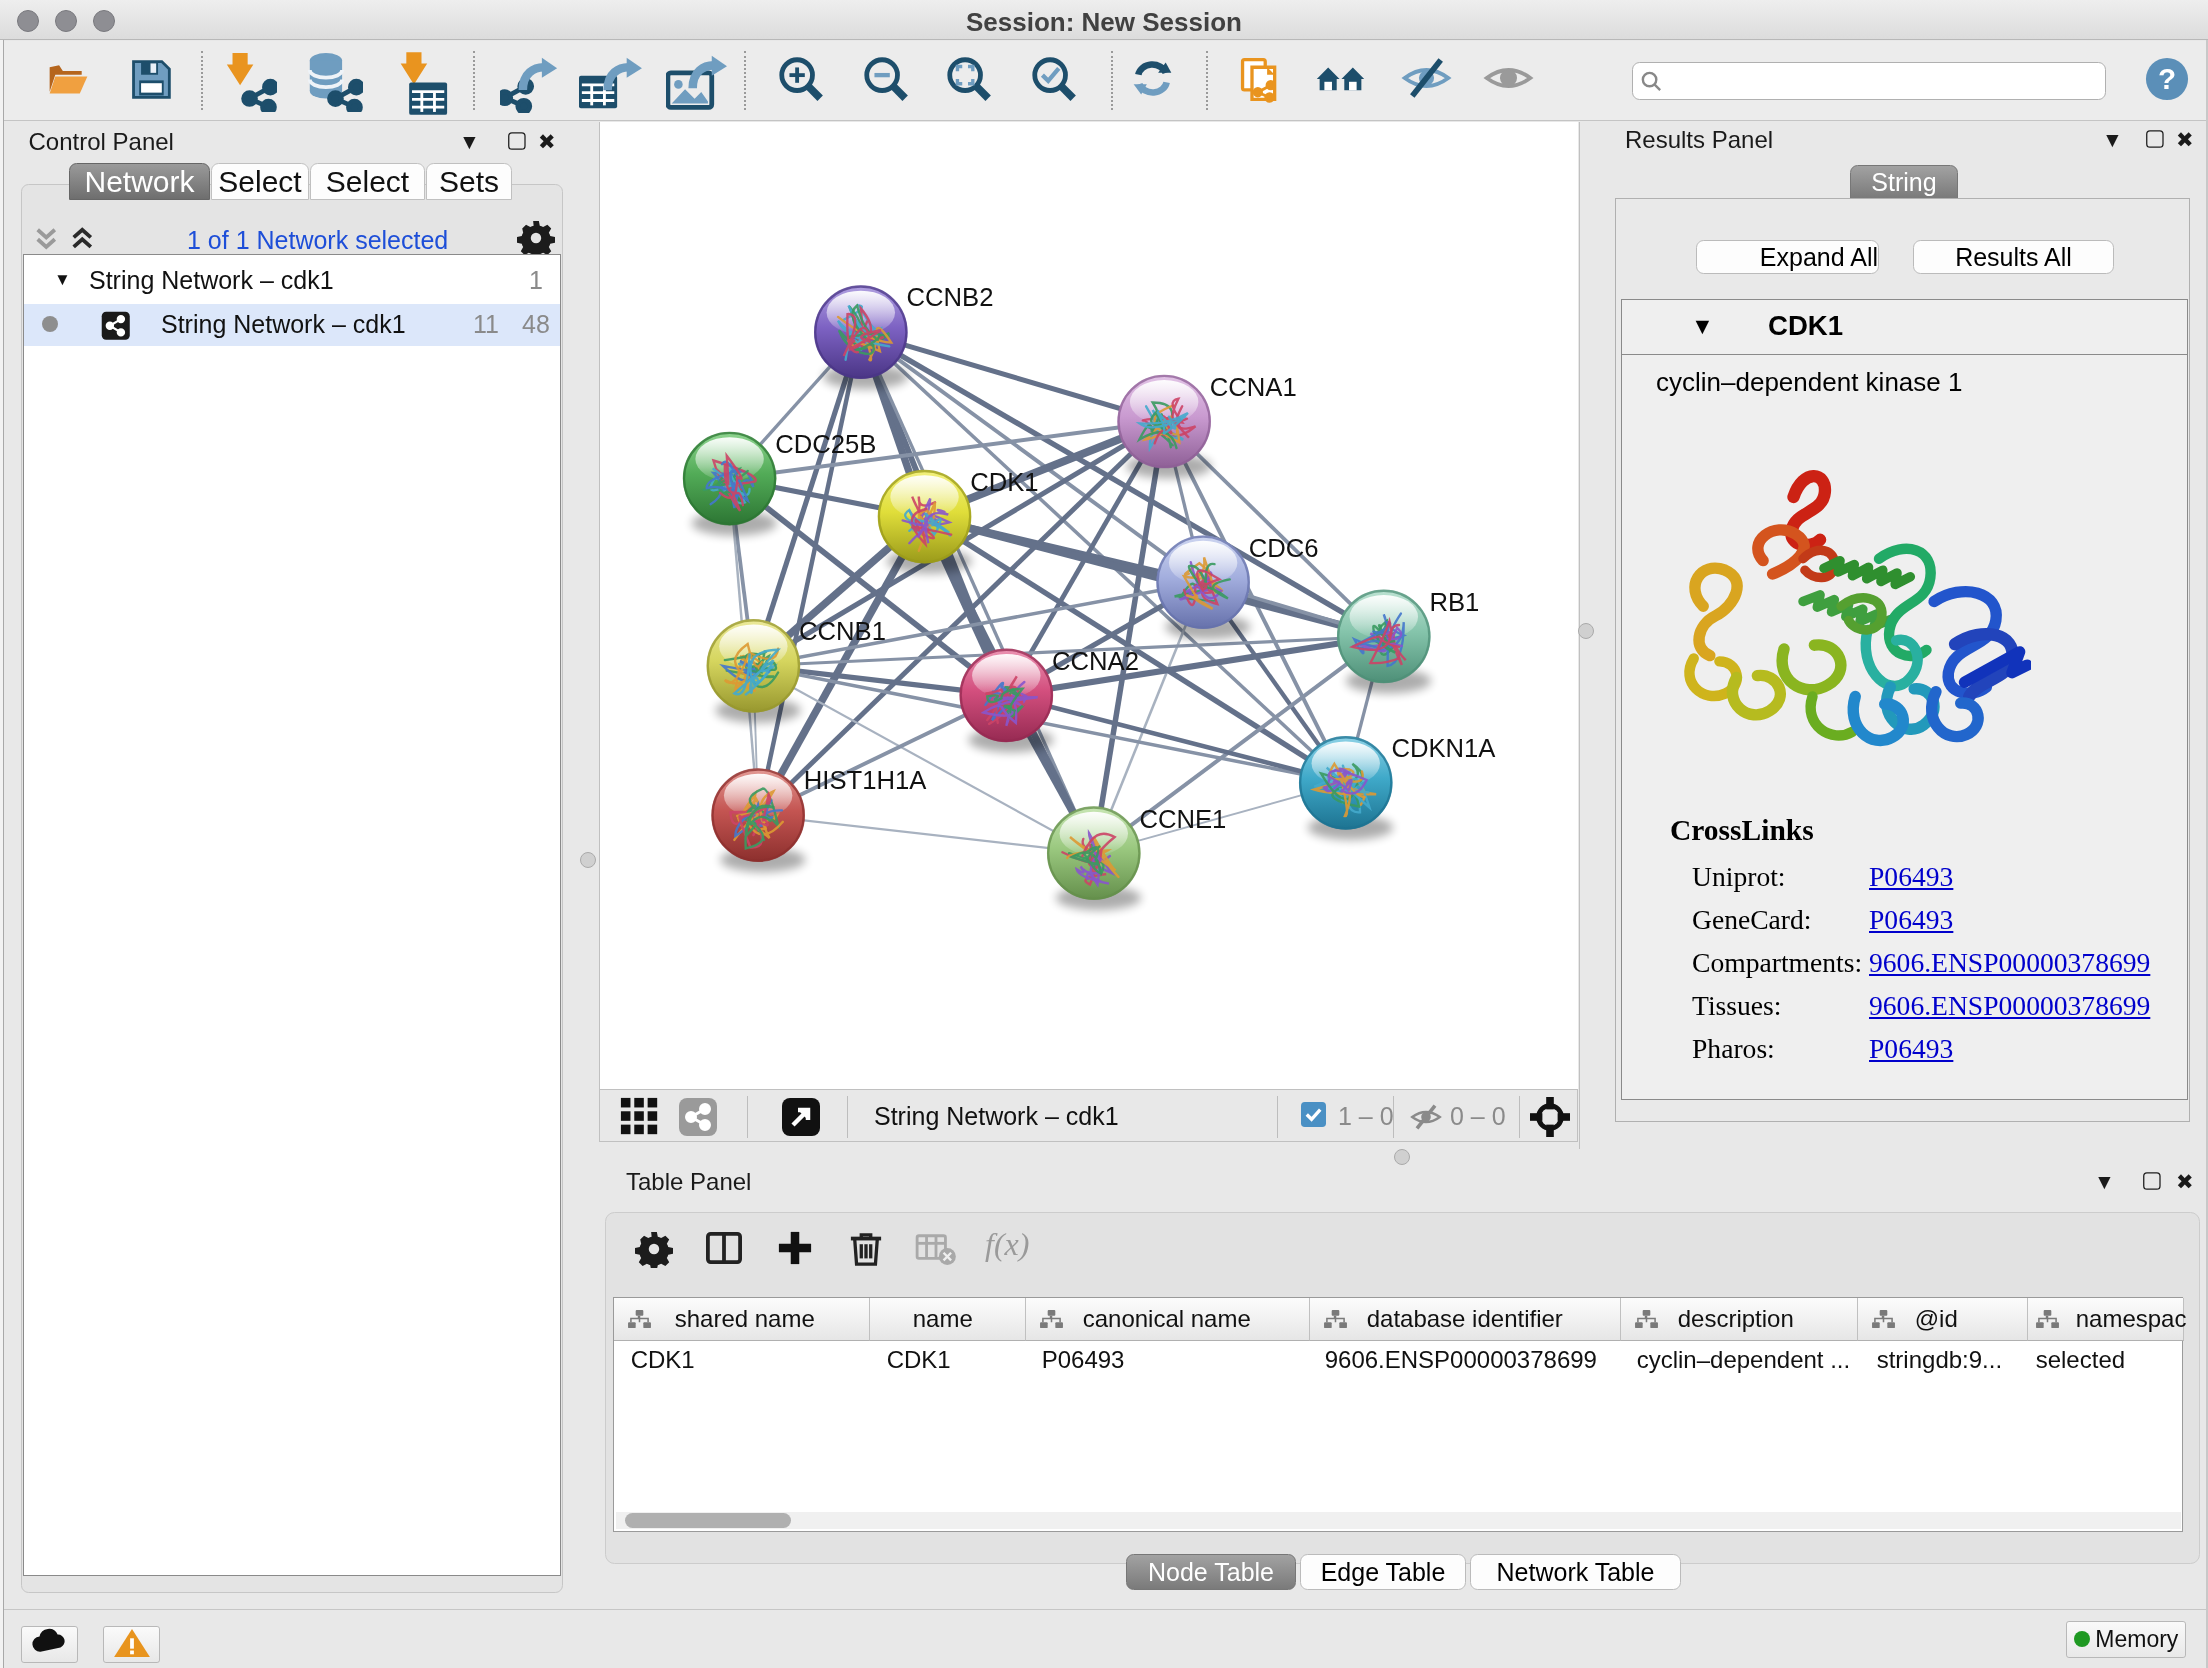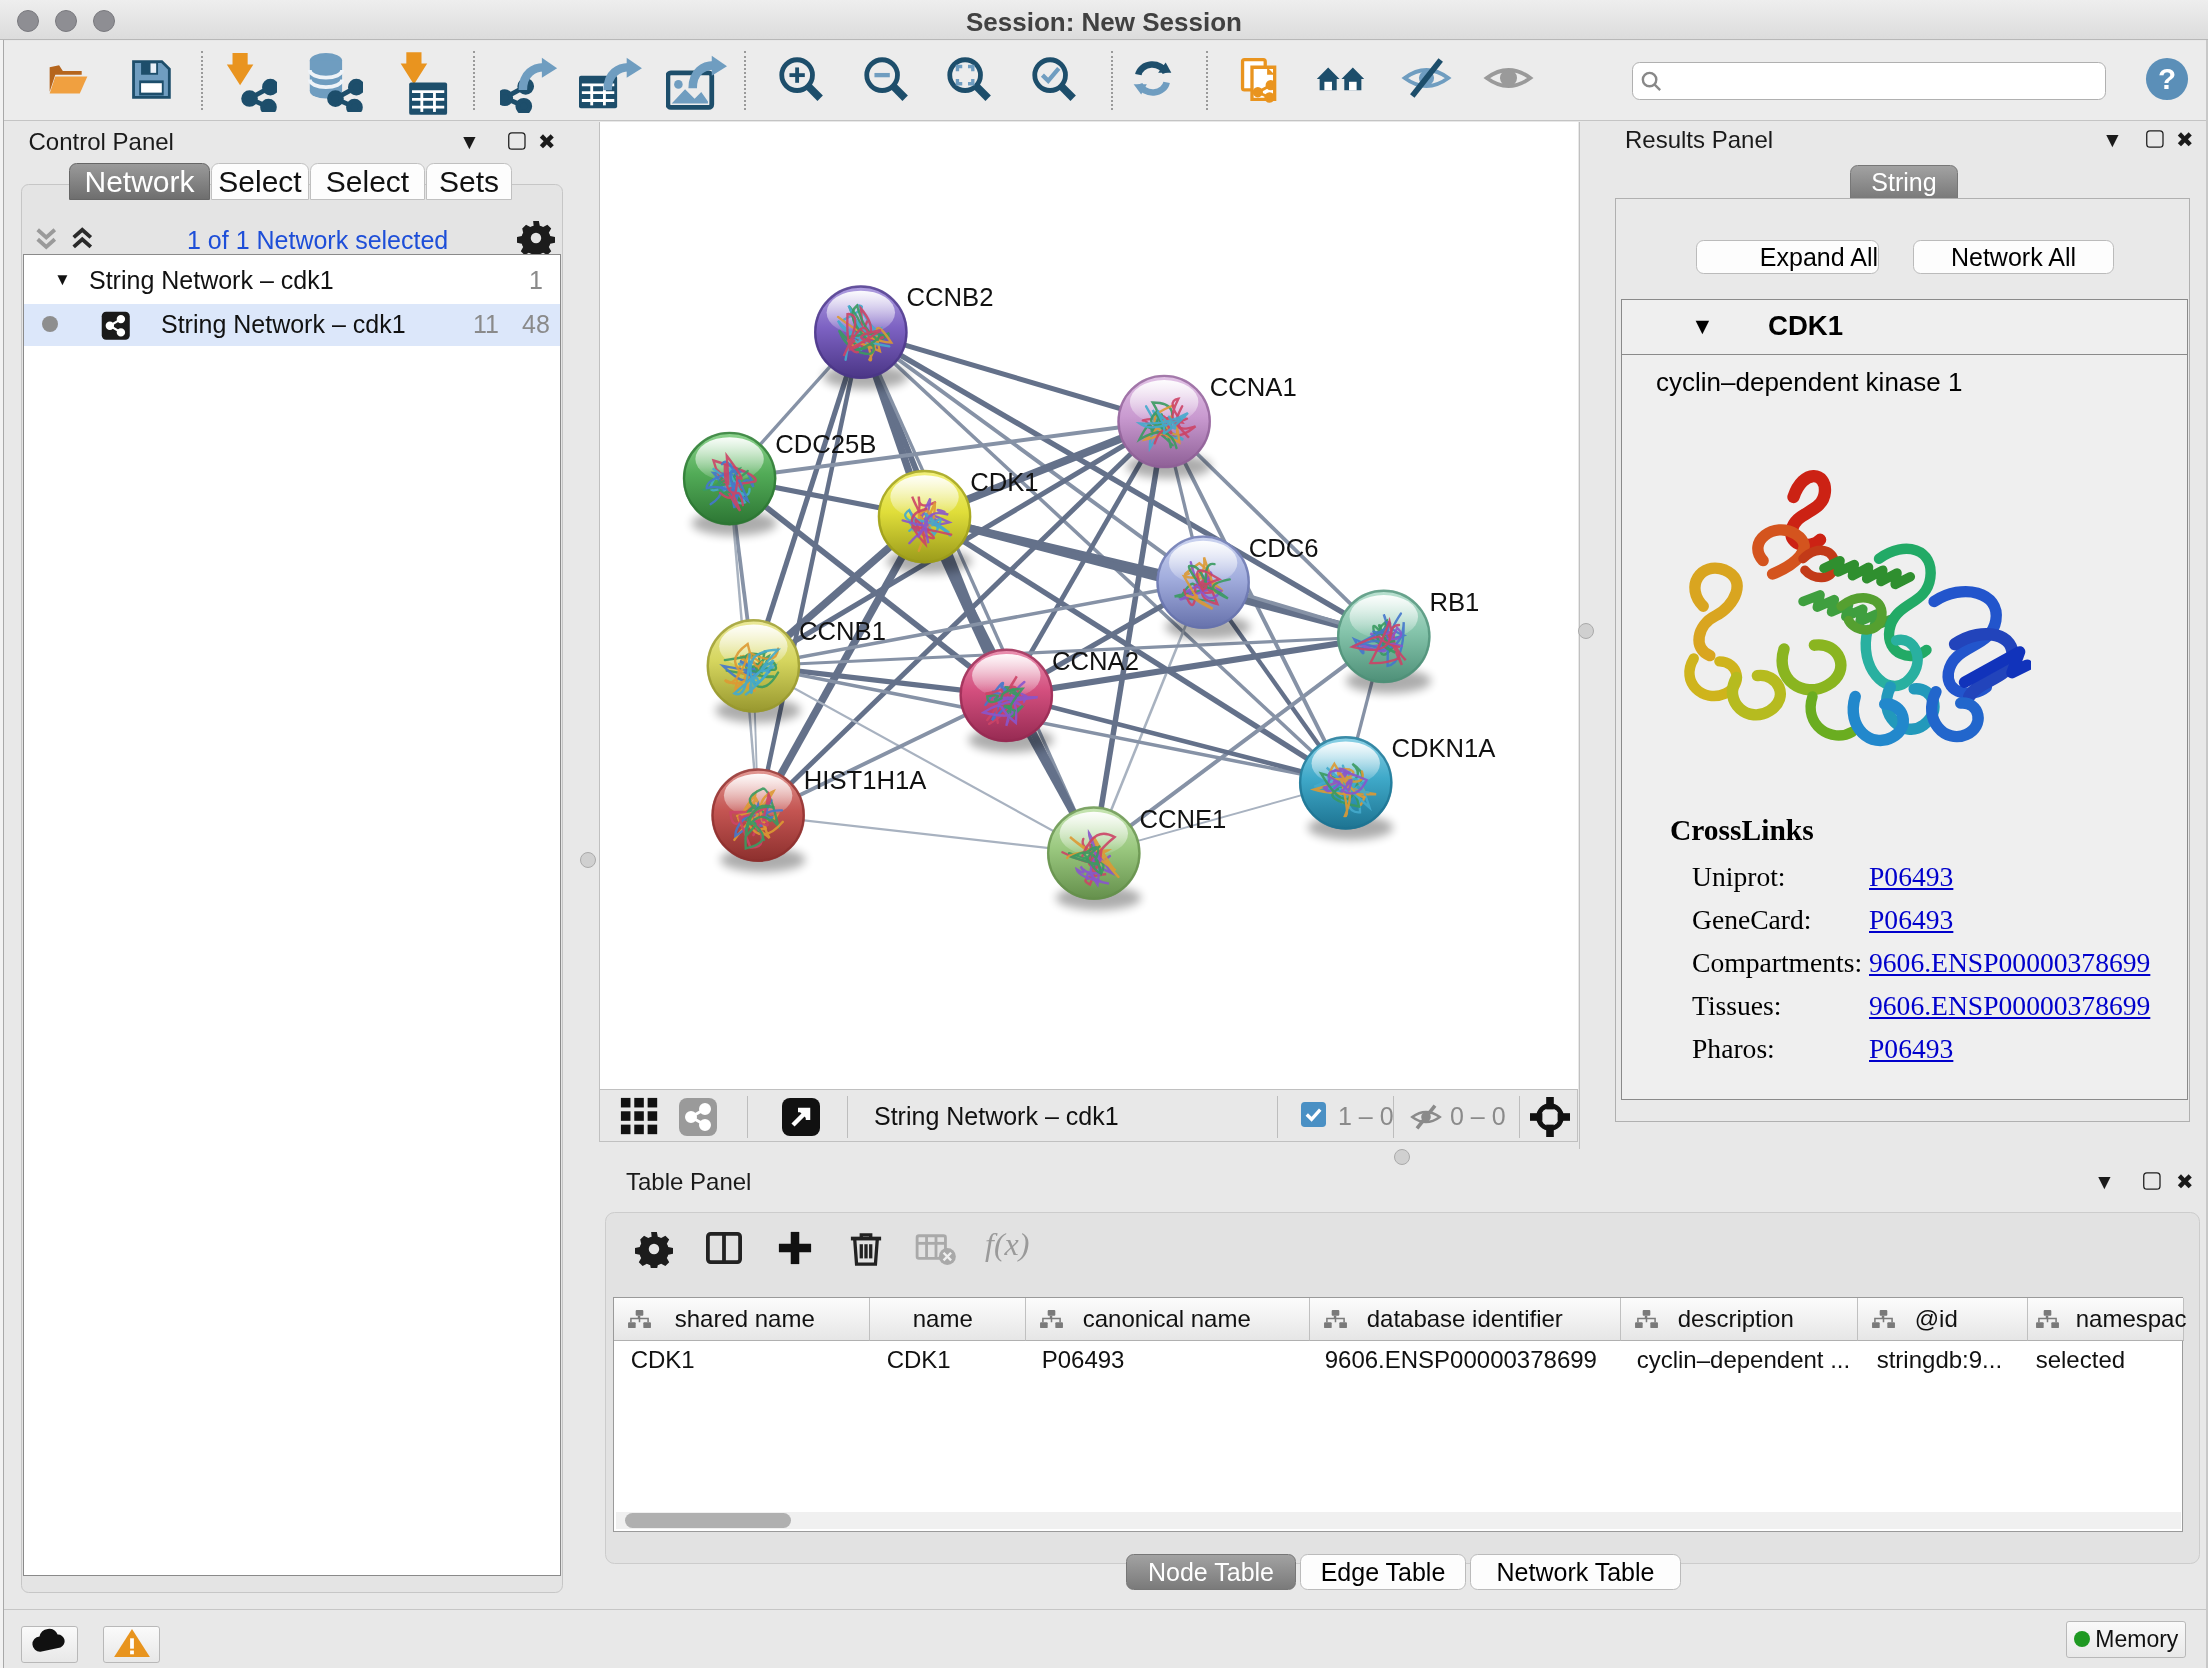--- a/index.html
+++ b/index.html
@@ -684,21 +684,21 @@
 </div>
 
 <div class="abs" id="rpanel">
   <div class="panelhdr" style="left:45px;top:3.8px">Results Panel</div>
   <span class="wb" style="left:522px;top:5.7px">▼</span>
   <span class="wb" style="left:564px;top:1.9px;font-size:23px">▢</span>
   <span class="wb" style="left:596px;top:5.7px">✖</span>
   <div style="position:absolute;left:270px;top:43px;width:108px;height:34px;background:linear-gradient(#a2a2a2,#7a7a7a);border:1px solid #777;border-radius:7.6px 7.6px 0 0;color:#fff;font-size:25px;text-align:center;line-height:32px">String</div>
   <div style="position:absolute;left:35px;top:76px;width:575px;height:924px;background:#e9e9e9;border:1px solid #b0b0b0"></div>
   <div style="position:absolute;left:116px;top:118px;width:183px;height:34px;background:#fdfdfd;border:1px solid #bbb;border-radius:7.6px;font-size:25px;text-align:right;line-height:32px">Expand All</div>
-  <div style="position:absolute;left:333px;top:118px;width:201px;height:34px;background:#fdfdfd;border:1px solid #bbb;border-radius:7.6px;font-size:25px;text-align:center;line-height:32px">Network All</div>
+  <div style="position:absolute;left:333px;top:118px;width:201px;height:34px;background:#fdfdfd;border:1px solid #bbb;border-radius:7.6px;font-size:25px;text-align:center;line-height:32px">Results All</div>
   <div style="position:absolute;left:41px;top:177px;width:567px;height:801px;background:#efefef;border:1.9px solid #8a8a8a">
      <div style="position:absolute;left:0;top:0;width:100%;height:55px;border-bottom:1.9px solid #8a8a8a">
        <span style="position:absolute;left:69px;top:13.3px;font-size:23px">▼</span>
        <span style="position:absolute;left:146px;top:9.5px;font-size:27.6px;font-weight:bold">CDK1</span>
      </div>
      <div style="position:absolute;left:34px;top:67px;font-size:26px">cyclin–dependent kinase 1</div>
      <div style="position:absolute;left:28.5px;top:154px"><svg width="380" height="314" viewBox="0 0 400 330">
 <g fill="none" stroke-linecap="round" stroke-linejoin="round">
 <path d="M150 45 C160 15 185 18 183 40 C181 62 152 60 148 80 C145 97 168 100 178 90" stroke="#cc2214" stroke-width="13"></path>
 <path d="M118 112 C100 92 130 70 152 84 C176 99 148 118 128 126" stroke="#d4541e" stroke-width="12"></path>

